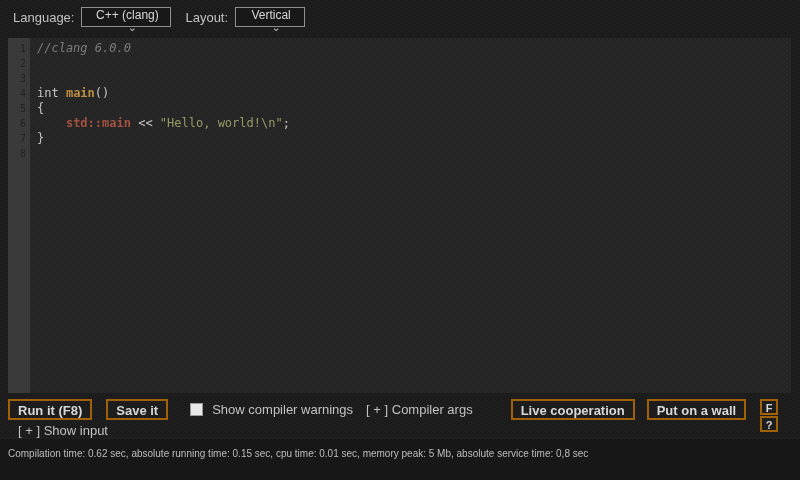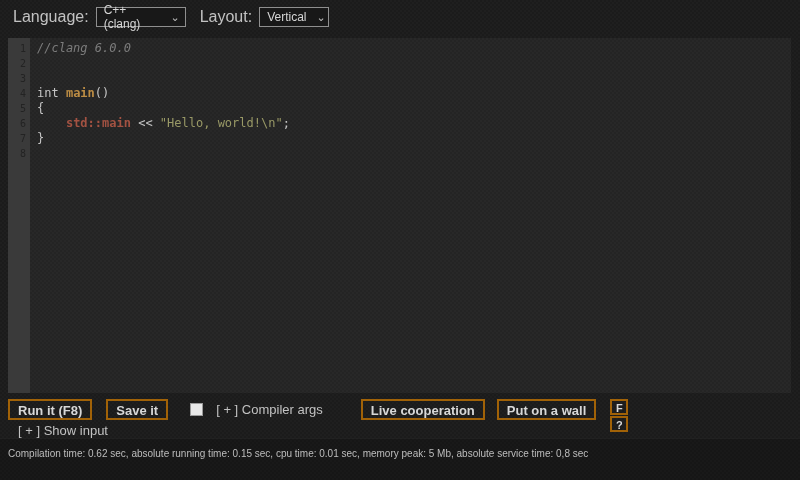--- a/index.html
+++ b/index.html
@@ -16,35 +16,35 @@
     font-family: "Liberation Sans", sans-serif;
     color: #c9c9c9;
   }
 
   
   .toolbar {
     position: absolute; top: 6px; left: 13px;
     display: flex; align-items: center;
     height: 22px;
   }
-  .toolbar .lbl { font-size: 16px; color: #c2c2c2; }
+  .toolbar .lbl { font-size: 13px; color: #c2c2c2; }
   .select {
     display: inline-flex; align-items: center; justify-content: space-between;
     background: #181818;
     border: 1px solid #8f8f8f;
     color: #d6d6d6;
     font-size: 12px;
     height: 18px;
     padding: 0 5px 0 7px;
     margin-left: 7px;
     cursor: default;
   }
   .select .chev { font-size: 11px; color: #bdbdbd; margin-left: 10px; line-height: 10px; }
-  .sel-lang { width: 76px; }
-  .sel-layout { width: 56px; }
+  .sel-lang { width: 76px; flex-direction: column; }
+  .sel-layout { width: 56px; flex-direction: column; }
   .layout-lbl { margin-left: 14px; }
 
   
   .editor {
     position: absolute; left: 8px; top: 38px;
     width: 783px; height: 355px;
     background-color: #242424;
     background-image:
       linear-gradient(45deg, rgba(255,255,255,0.02) 25%, transparent 25%, transparent 75%, rgba(255,255,255,0.02) 75%),
       linear-gradient(45deg, rgba(255,255,255,0.02) 25%, transparent 25%, transparent 75%, rgba(255,255,255,0.02) 75%);
@@ -183,20 +183,21 @@
       <div class="code-line"><span class="tok-plain">{</span></div>
       <div class="code-line"><span class="tok-plain">    </span><span class="tok-keyword2">std::main</span><span class="tok-plain"> &lt;&lt; </span><span class="tok-string">"Hello, world!\n"</span><span class="tok-plain">;</span></div>
       <div class="code-line"><span class="tok-plain">}</span></div>
     </div>
 </div>
 
 <div class="controls">
   <button class="btn">Run it (F8)</button>
   <button class="btn btn-save">Save it</button>
   <input type="checkbox" class="checkbox" style="">
+  <span class="chk-label">Show compiler warnings</span>
   <span class="toggle-link">[ + ] Compiler args</span>
   <button class="btn btn-live">Live cooperation</button>
   <button class="btn btn-wall">Put on a wall</button>
   <div class="mini-col">
     <button class="btn btn-mini">F</button>
     <button class="btn btn-mini">?</button>
   </div>
 </div>
 
 <div class="show-input-row">

